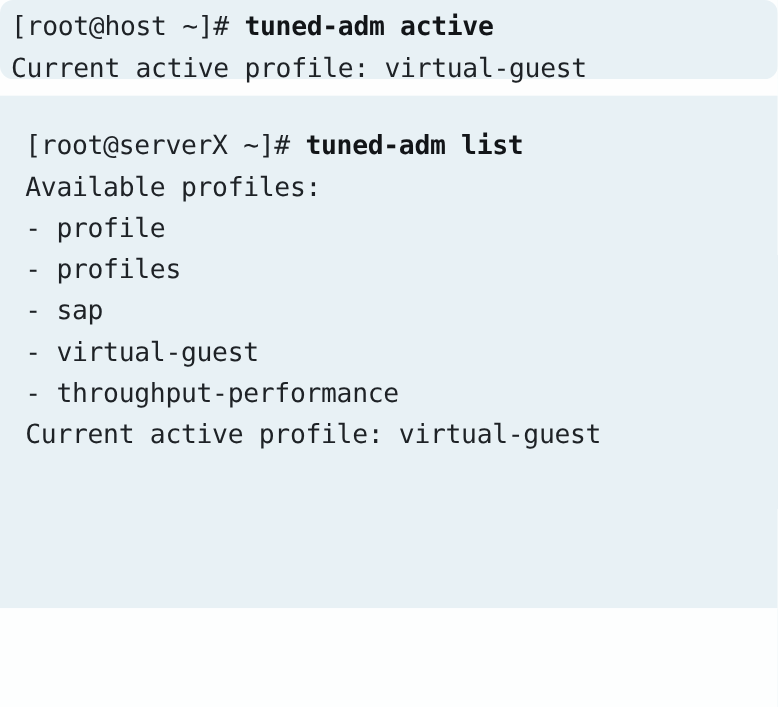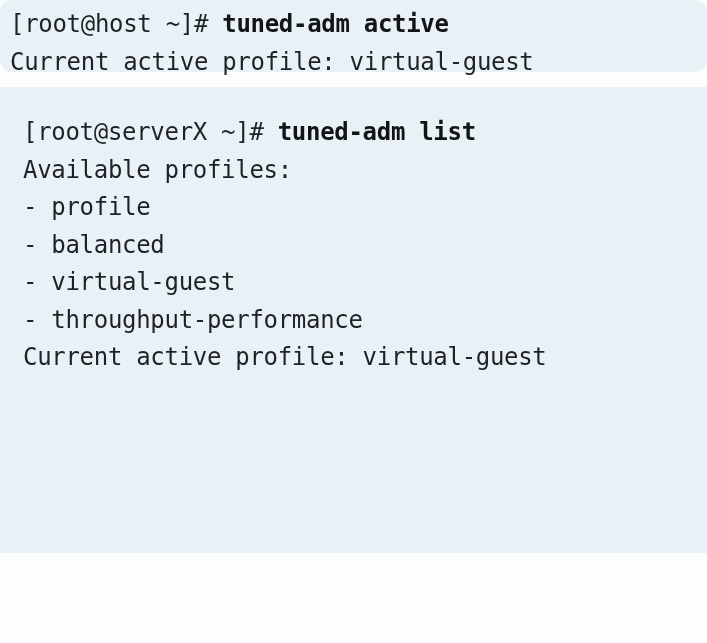--- a/index.html
+++ b/index.html
@@ -48,17 +48,18 @@
   <div class="line"><span>[root@host ~]# </span><span class="cmd">tuned-adm active</span></div>
   <div class="line">Current active profile: virtual-guest</div>
 </div>
 
 <div class="block-gap"></div>
 
 <div class="terminal-block block-2">
   <div class="line"><span>[root@serverX ~]# </span><span class="cmd">tuned-adm list</span></div>
   <div class="line">Available profiles:</div>
   <div class="line">- profile</div>
-  <div class="line">- balanced</div>
+  <div class="line">- profiles</div>
+  <div class="line">- sap</div>
   <div class="line">- virtual-guest</div>
   <div class="line">- throughput-performance</div>
   <div class="line">Current active profile: virtual-guest</div>
 </div>
 
 </body></html>

